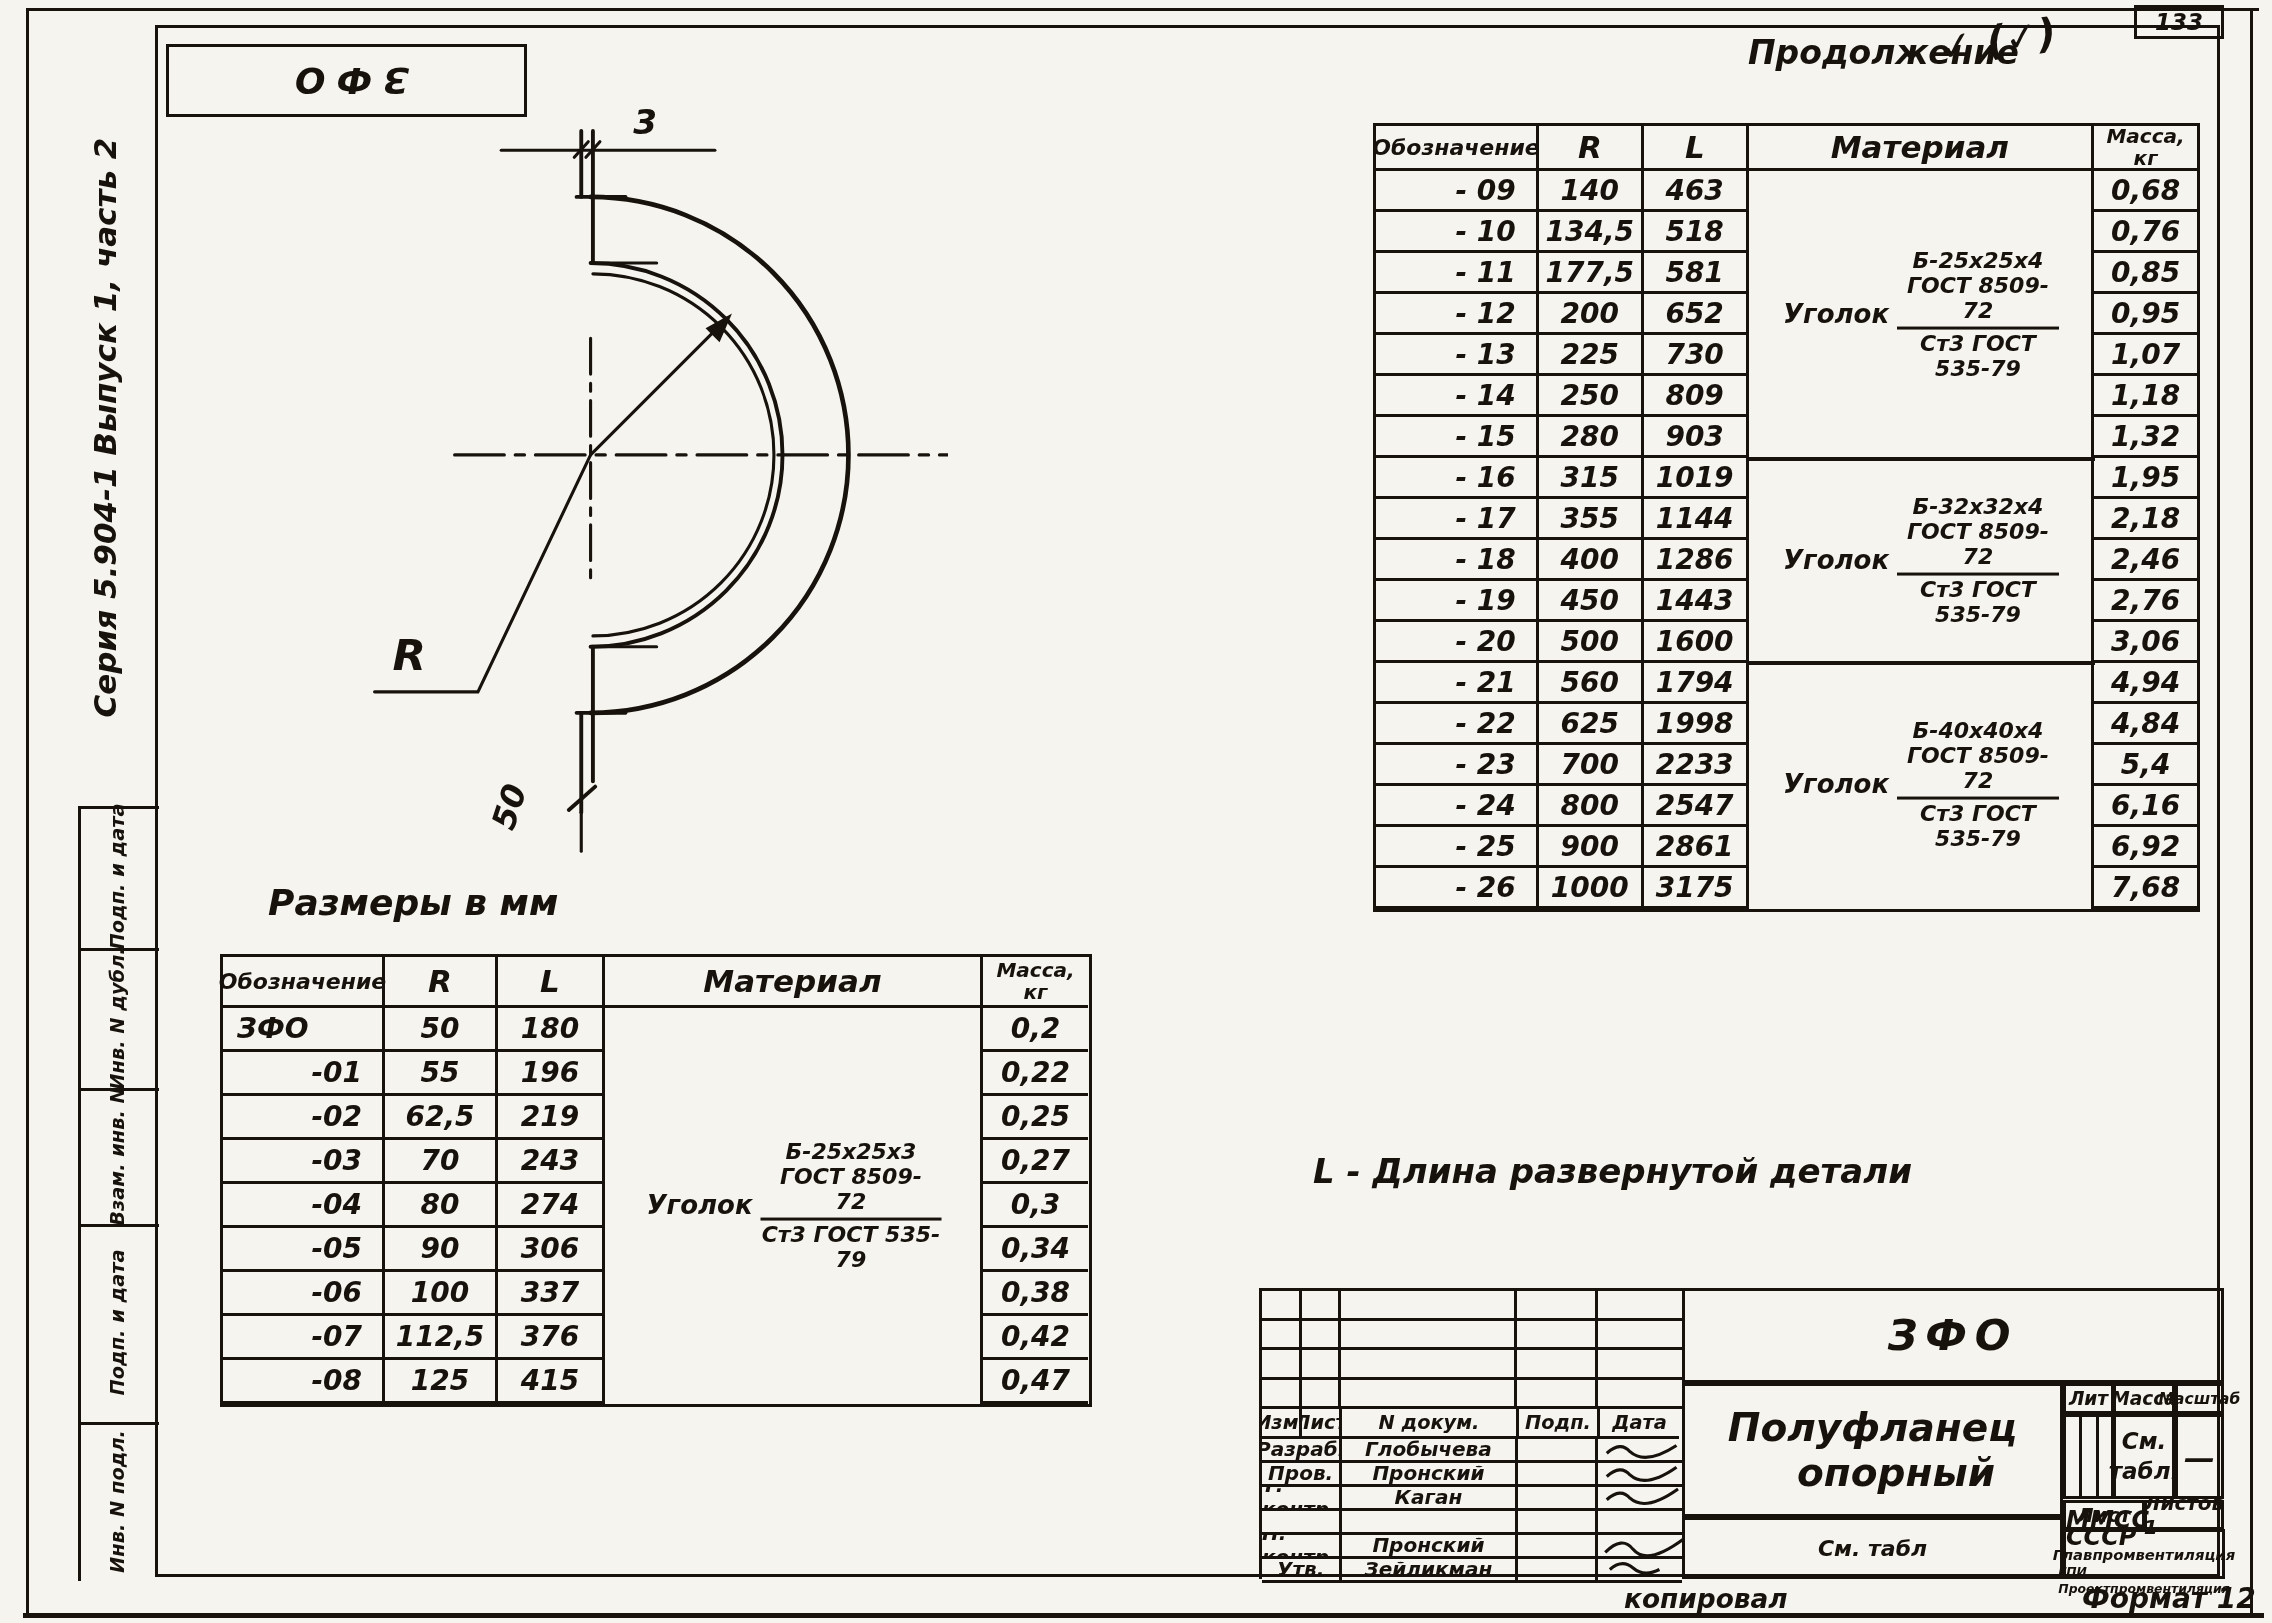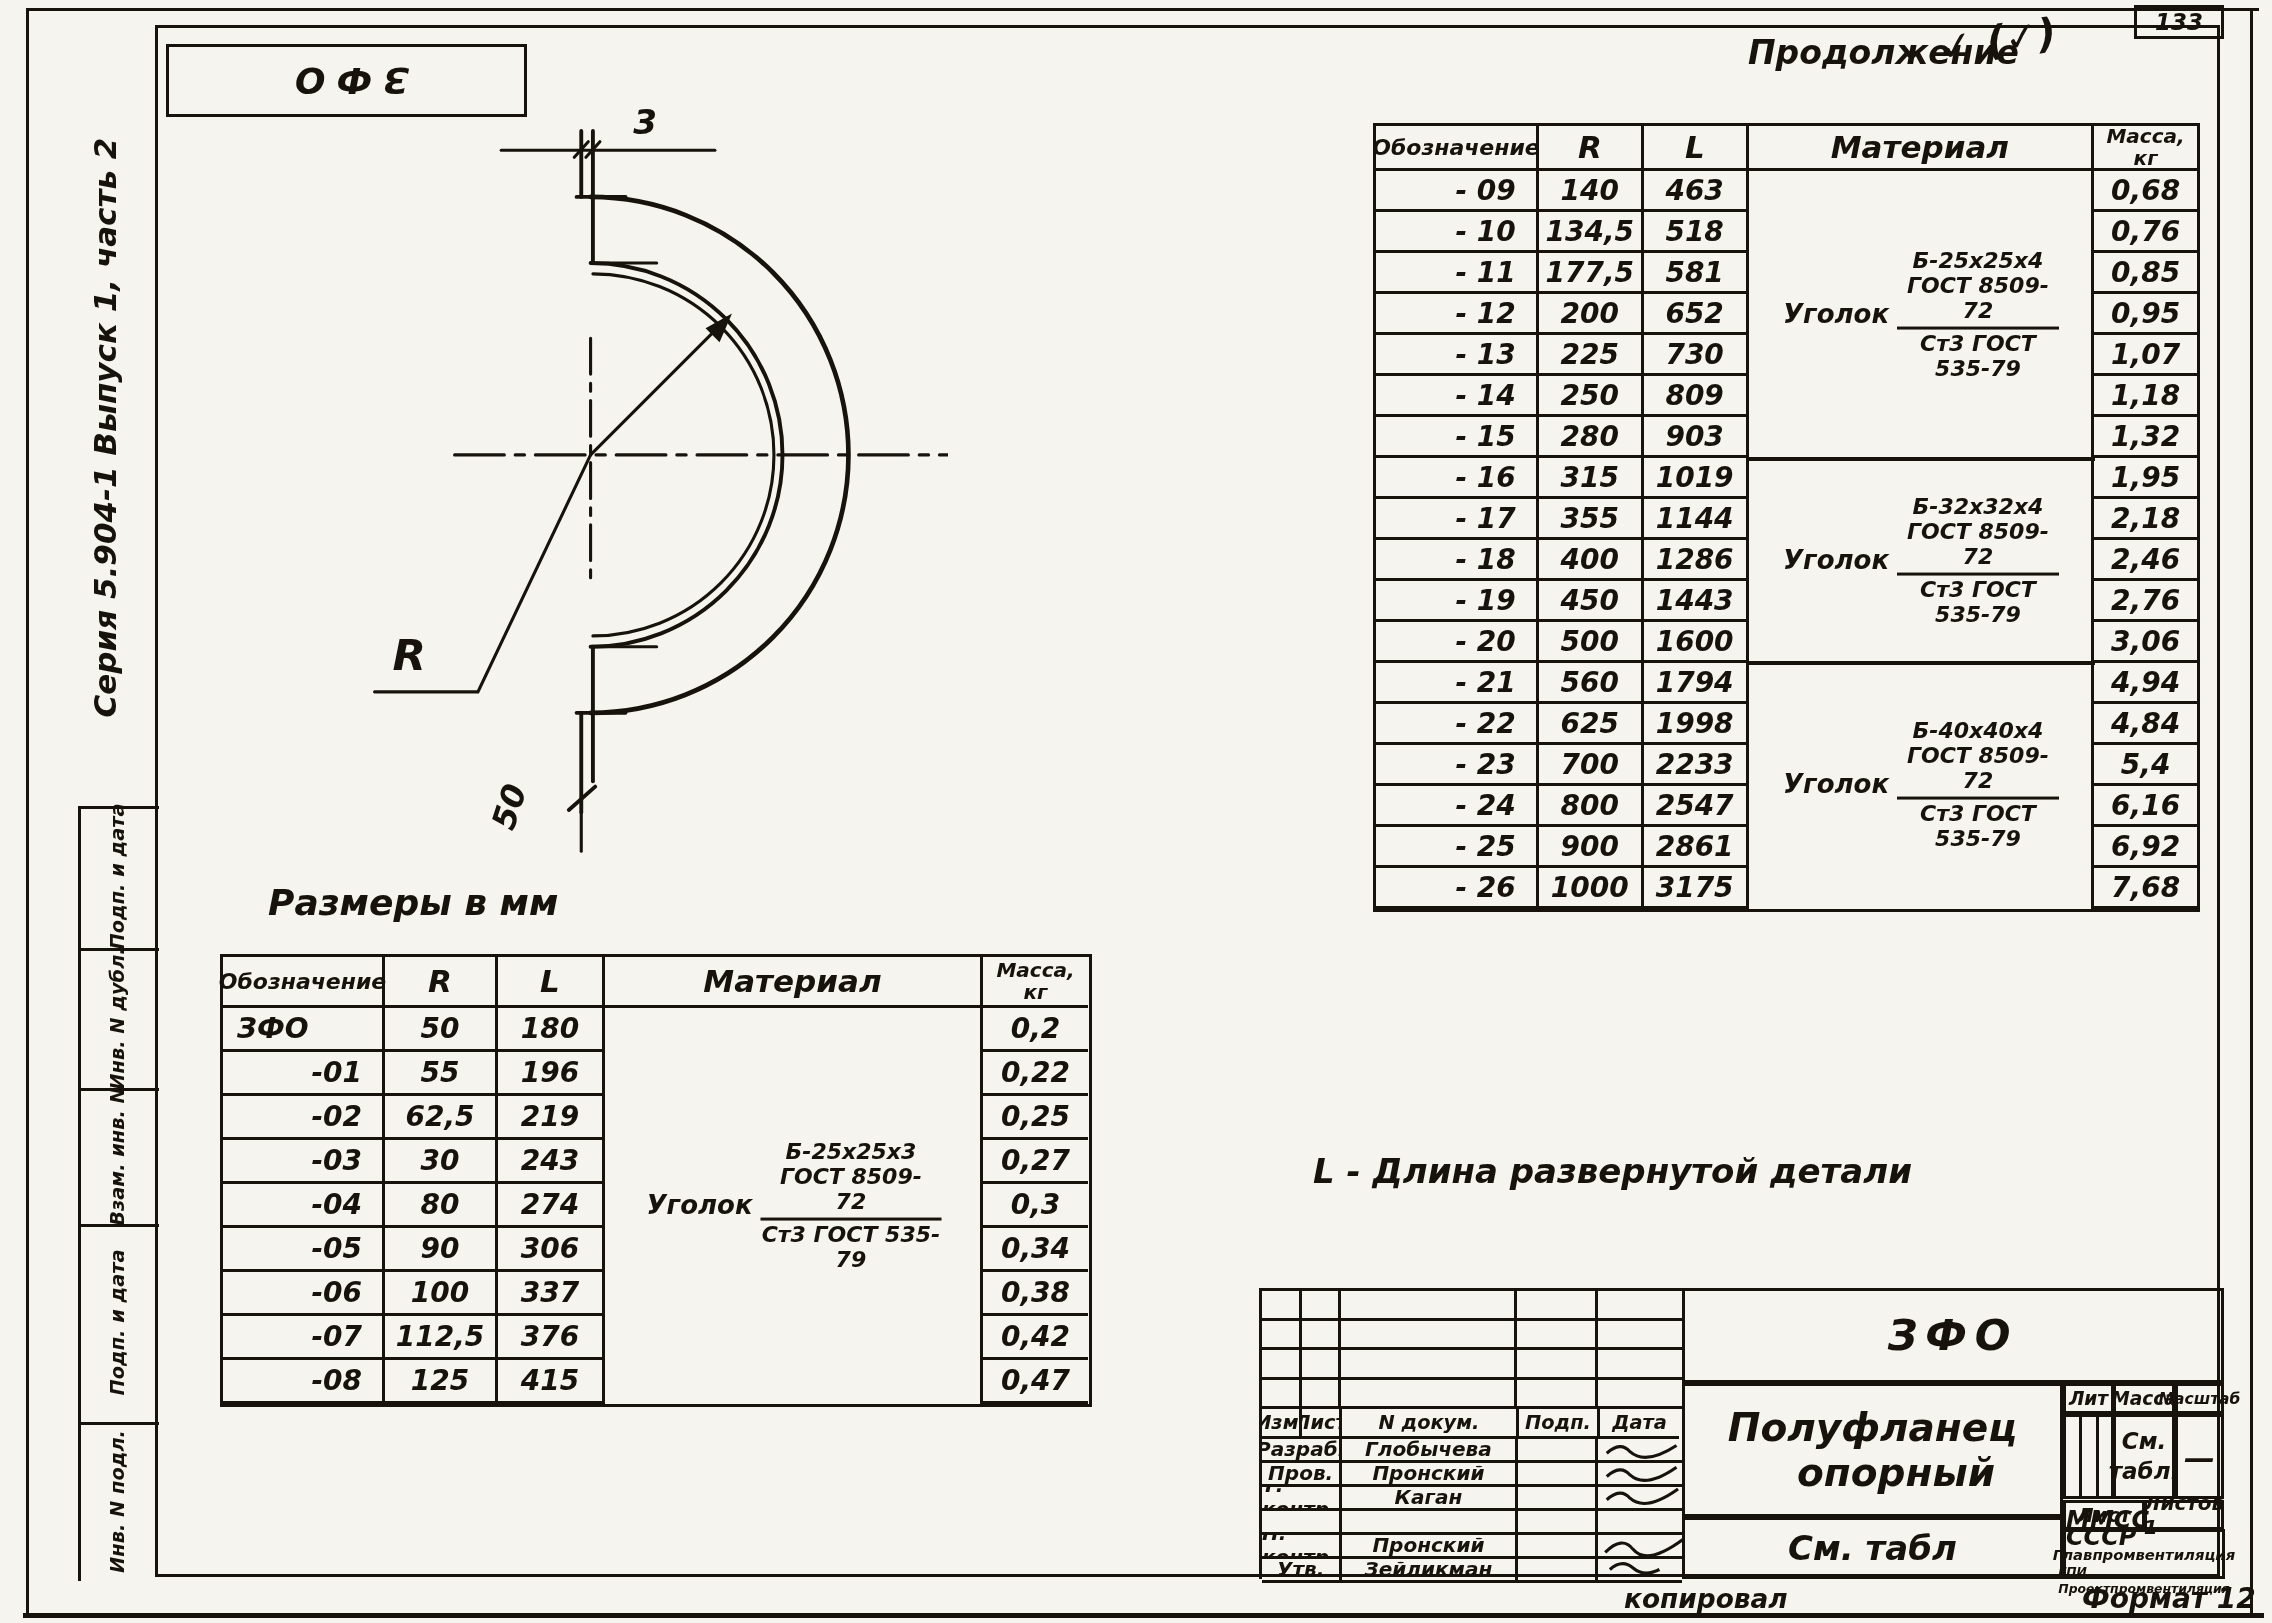--- a/index.html
+++ b/index.html
@@ -363,21 +363,21 @@
         <div class="trow">
           <div class="c mark val">-02</div>
           <div class="c rcol val">62,5</div>
           <div class="c lcol val">219</div>
           <div class="gap"></div>
           <div class="c mass last val">0,25</div>
         </div>
 
         <div class="trow">
           <div class="c mark val">-03</div>
-          <div class="c rcol val">30</div>
+          <div class="c rcol val">70</div>
           <div class="c lcol val">243</div>
           <div class="gap"></div>
           <div class="c mass last val">0,27</div>
         </div>
 
         <div class="trow">
           <div class="c mark val">-04</div>
           <div class="c rcol val">80</div>
           <div class="c lcol val">274</div>
           <div class="gap"></div>
@@ -519,21 +519,21 @@
     </g>
   </svg>
 
   <div class="tbcell" style="left:1682px;top:1288px;width:542px;height:95px;border-top:3.9px solid #17130c;font-size:42px;letter-spacing:7.8px;">
     <span>ЗФО</span>
   </div>
   <div class="tbcell" style="left:1682px;top:1383px;width:381px;height:134px;flex-direction:column;font-size:39px;line-height:45px;">
     <span>Полуфланец</span>
     <span style="margin-left:47px;">опорный</span>
   </div>
-  <div class="tbcell" style="left:1682px;top:1517px;width:381px;height:62px;font-size:34px;">
+  <div class="tbcell" style="left:1682px;top:1517px;width:381px;height:62px;font-size:22px;">
     <span>См. табл</span>
   </div>
   <div class="tbcell" style="left:2063px;top:1383px;width:51px;height:31px;font-size:18.6px;">
     <span>Лит</span>
   </div>
   <div class="tbcell" style="left:2113px;top:1383px;width:62px;height:31px;font-size:18.6px;">
     <span>Масса</span>
   </div>
   <div class="tbcell" style="left:2175px;top:1383px;width:49px;height:31px;font-size:15.5px;">
     <span>Масштаб</span>

